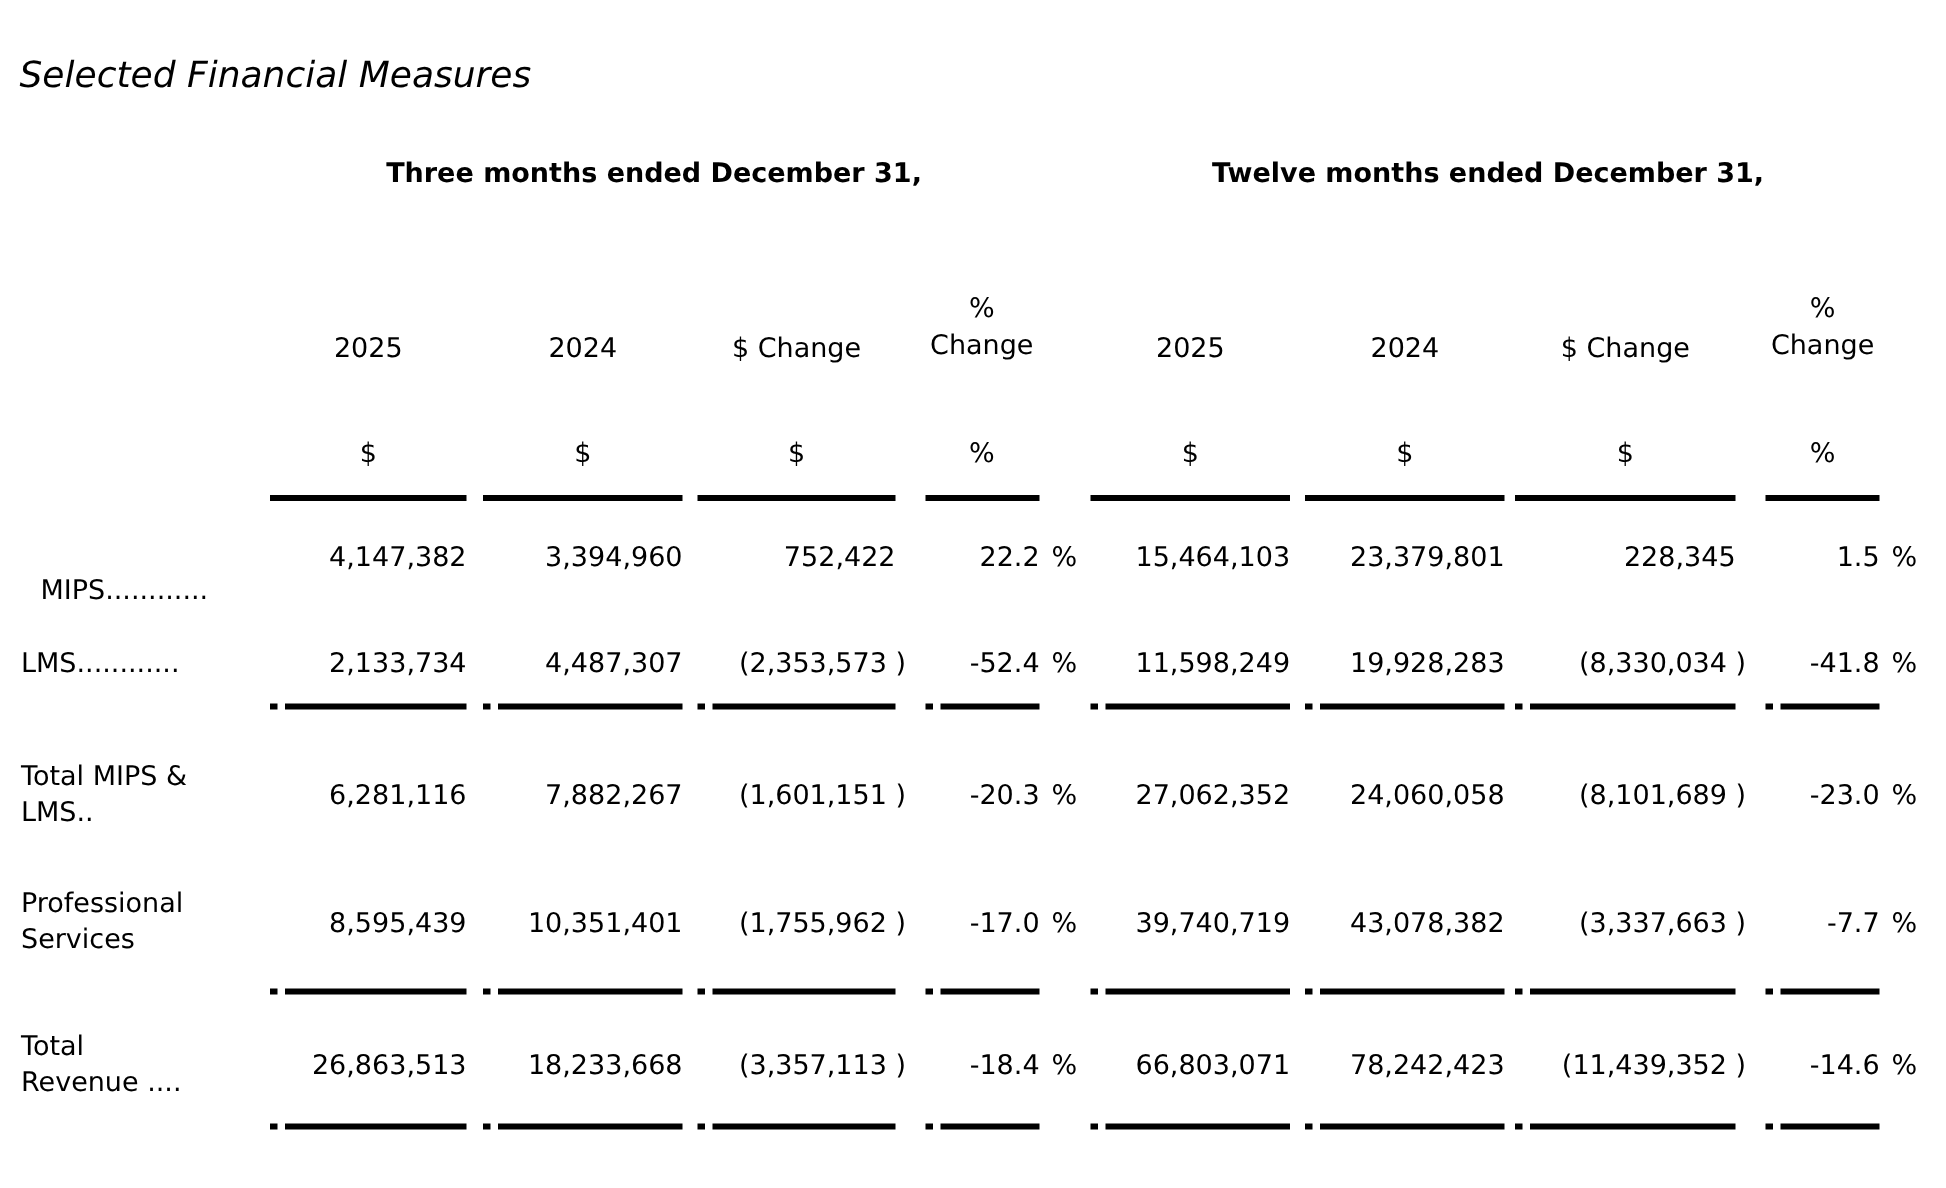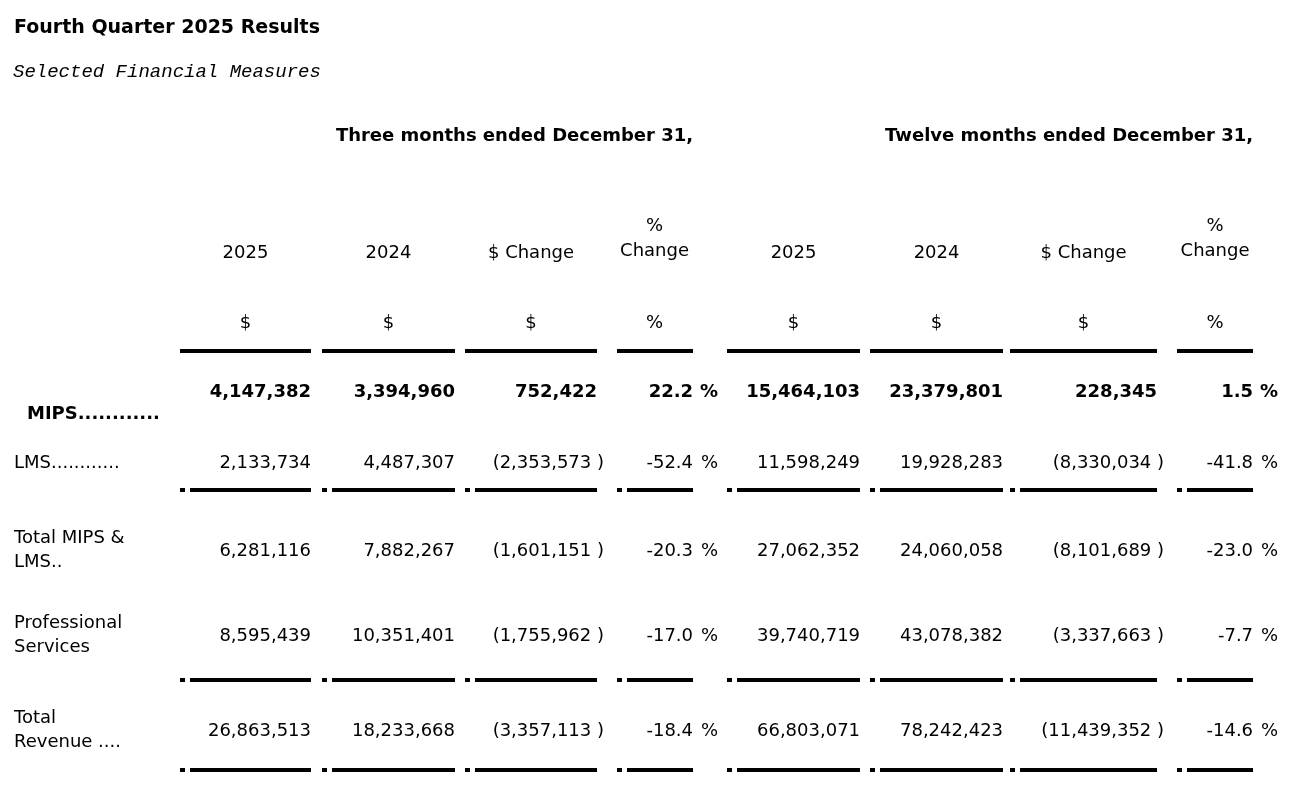--- a/index.html
+++ b/index.html
@@ -10,23 +10,22 @@
     font-family: "DejaVu Sans", "Liberation Sans", sans-serif;
     font-size: 18px;
     overflow: hidden;
   }
   .doc { padding-top: 12px; }
   .title {
     font-size: 19px; font-weight: bold;
     margin: 3px 0 0 14px;
   }
   .subtitle {
-    font-size: 19px; font-style: italic;
+    font-size: 24px; font-style: italic;
     margin: 24px 0 0 13px;
-    font-family: Liberation Mono, monospace;
   }
 
   table.fin {
     border-collapse: collapse;
     table-layout: fixed;
     width: 1278px;
     margin-top: 26px;
   }
   td { padding: 0; vertical-align: middle; overflow: visible; }
 
@@ -35,21 +34,21 @@
   td:nth-child(3) { padding-left: 11px; }
   td:nth-child(4) { padding-left: 10px; }
   td:nth-child(5) { padding-left: 19px; }
   td:nth-child(6) { padding-left: 9px;  }
   td:nth-child(7) { padding-left: 10px; }
   td:nth-child(8) { padding-left: 7px;  }
   td:nth-child(9) { padding-left: 20px; }
 
   tr.r-group { height: 50px; }
   tr.r-group td.grp {
-    font-weight: bold; text-align: right;
+    font-weight: bold; text-align: center;
     padding: 0 25px 0 13px;
   }
 
   tr.r-cols { height: 105px; }
   tr.r-cols td { vertical-align: bottom; text-align: center; padding-bottom: 2px; }
   tr.r-cols td.pct, tr.r-units td.pct { padding-right: 25px; }
   .wrap2 { white-space: pre-line; line-height: 1.4; }
 
   tr.r-units { height: 70px; }
   tr.r-units td { vertical-align: bottom; text-align: center; padding-bottom: 2px; }
@@ -63,38 +62,37 @@
     content: ""; flex: 0 0 5px; height: 4px;
     background: #000; margin-right: 5px;
   }
   td.pct .rule { width: 76px; margin-left: auto; margin-right: 25px; }
 
   td.amt { text-align: right; }
   td.pct { text-align: right; }
   td.lbl { padding-left: 14px; white-space: pre-line; line-height: 1.32; }
 
   tr.r0 { height: 85px; }
-  tr.r0 td { vertical-align: top; font-weight: bold; }
+  tr.r0 td { vertical-align: top; }
   tr.r0 td.amt, tr.r0 td.pct { padding-top: 26px; }
   tr.r0 td.lbl { padding-top: 47px; padding-left: 27px; margin-left: 36px; }
   tr.r1 { height: 45px; }
   tr.r2 { height: 90px; }
   tr.r3 { height: 80px; }
   tr.r-total { height: 70px; font-weight: normal; }
 
   
   .ps { display: inline-block; width: 25px; text-align: right; }
   
   .pr { display: inline-block; width: 0; white-space: nowrap; }
 </style>
 </head>
 <body>
 
 <div class="doc">
-  <div class="title">Fourth Quarter 2025 Results</div>
   <div class="subtitle">Selected Financial Measures</div>
 
   <table class="fin">
     <colgroup>
       <col style="width:166px">
         <col style="width:145px">
         <col style="width:144px">
       <col style="width:142px">
         <col style="width:121px">
         <col style="width:142px">

